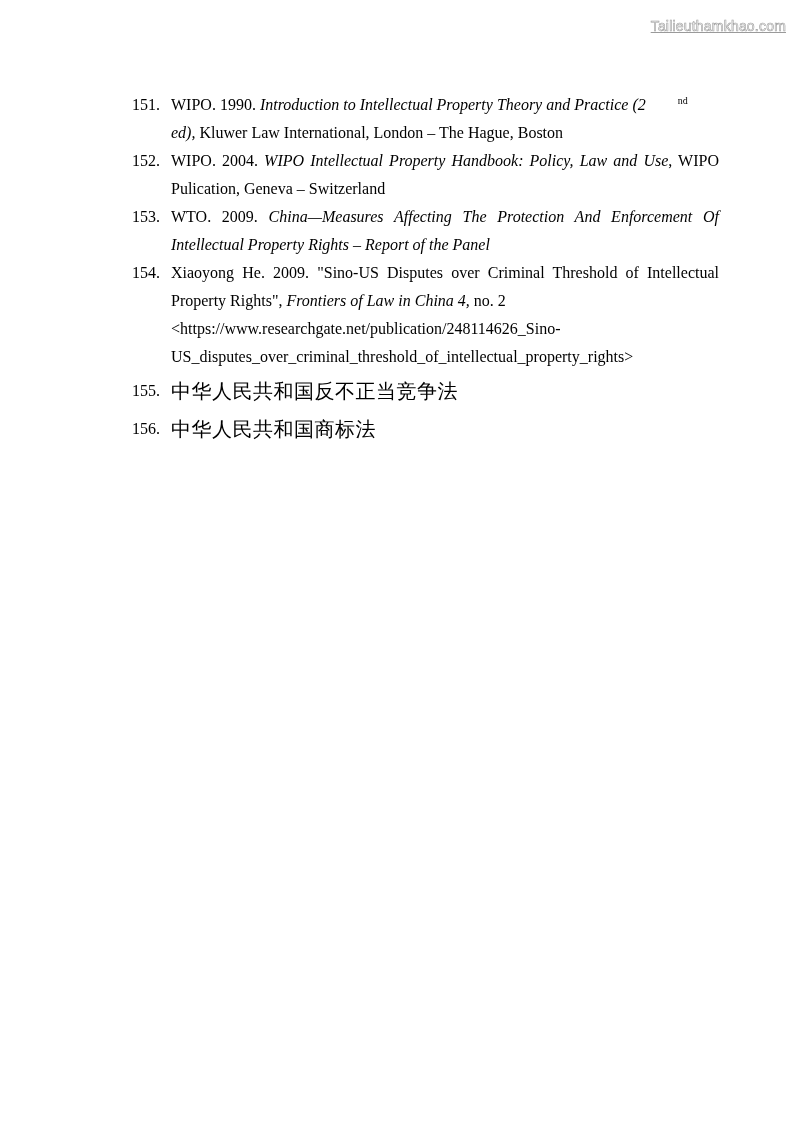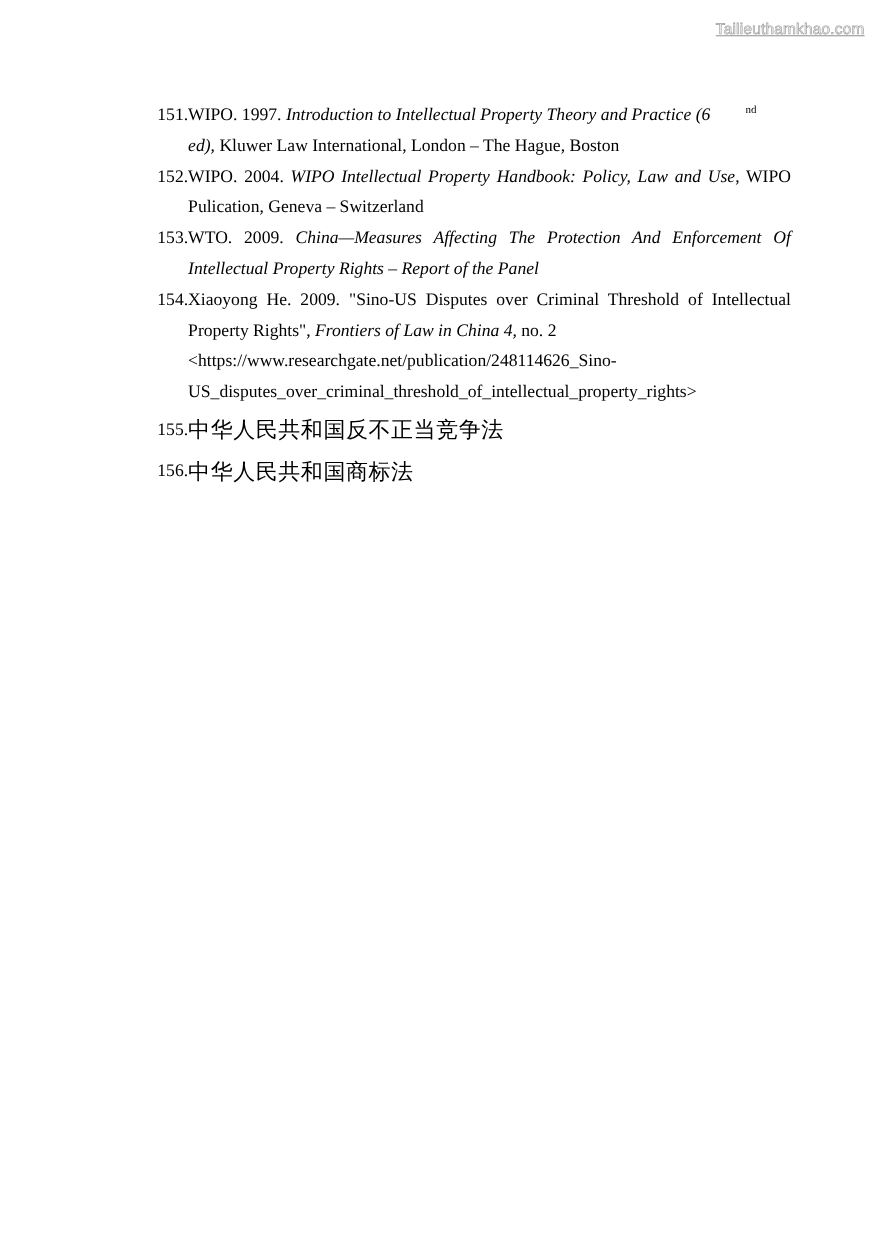--- a/index.html
+++ b/index.html
@@ -37,21 +37,21 @@
     }
     .ref {
       position: relative;
       padding-left: 39px;
       font-size: 16px;
       line-height: 28px;
       text-align: justify;
     }
     .ref .num {
       position: absolute;
-      left: 11px;
+      left: 0;
       top: 0;
     }
     .ref i { font-style: italic; }
     .ref sup {
       font-size: 10px;
       line-height: 0;
       vertical-align: 6px;
       margin-left: 32px;
     }
     .ref .url {
@@ -71,21 +71,21 @@
   </style>
 </head>
 <body>
 
 <div class="watermark">Tailieuthamkhao.com</div>
 
 <ol class="refs">
 
   <li class="ref">
     <span class="num">151.</span>
-    <span>WIPO. 1997. </span><i>Introduction to Intellectual Property Theory and Practice (6</i><sup>nd</sup><br><i>ed),</i><span> Kluwer Law International, London – The Hague, Boston</span>
+    <span>WIPO. 1990. </span><i>Introduction to Intellectual Property Theory and Practice (2</i><sup>nd</sup><br><i>ed),</i><span> Kluwer Law International, London – The Hague, Boston</span>
   </li>
 
   <li class="ref">
     <span class="num">152.</span>
     <span>WIPO. 2004. </span><i>WIPO Intellectual Property Handbook: Policy, Law and Use</i><span>, WIPO Pulication, Geneva – Switzerland</span>
   </li>
 
   <li class="ref">
     <span class="num">153.</span>
     <span>WTO. 2009. </span><i>China—Measures Affecting The Protection And Enforcement Of Intellectual Property Rights – Report of the Panel</i>

